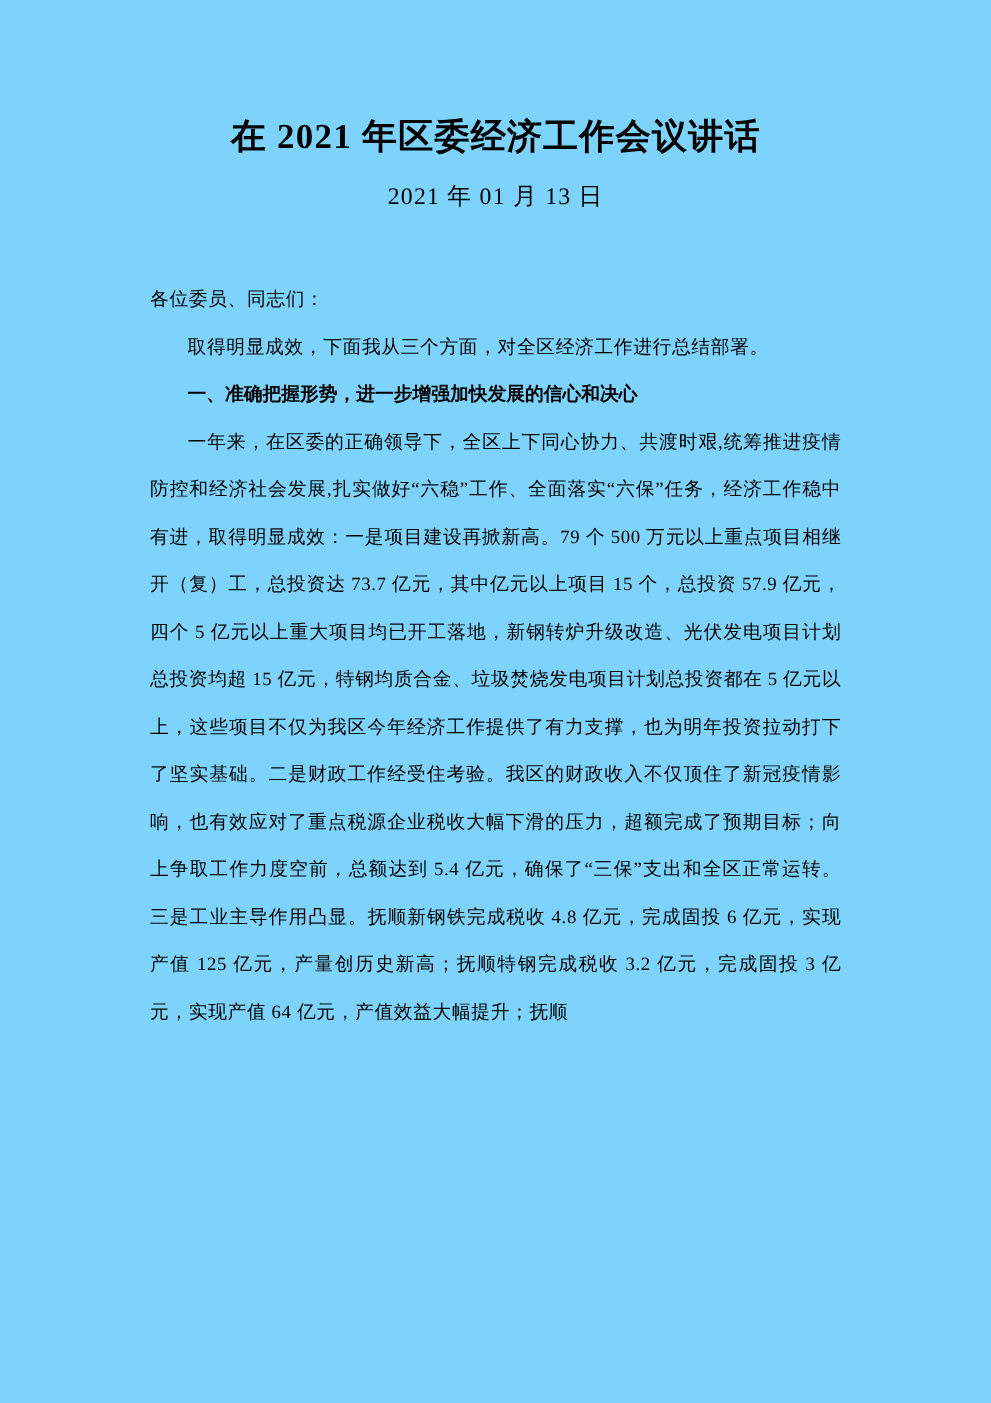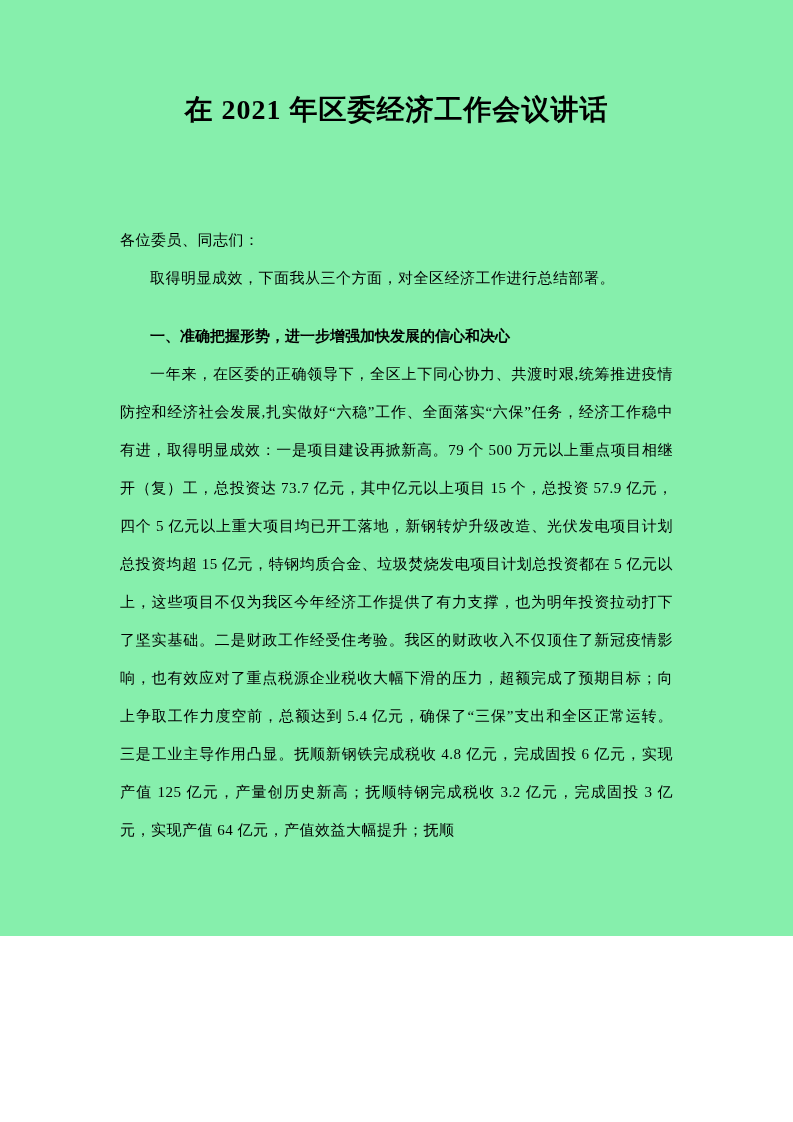--- a/index.html
+++ b/index.html
@@ -3,23 +3,23 @@
 <meta charset="utf-8">
 <style>
   html, body {
     margin: 0;
     padding: 0;
     background: #ffffff;
   }
   .page {
     position: relative;
     width: 793px;
-    height: 936px;
+    height: 1122px;
     margin: 0 auto;
-    background: #86efac;
+    background: #7dd3fc;
     color: #000000;
     overflow: hidden;
   }
   .doc-title {
     position: absolute;
     top: 92px;
     left: 120px;
     width: 553px;
     text-align: center;
     font-family: "Liberation Serif", "DejaVu Serif", serif;
@@ -56,28 +56,28 @@
     padding: 0;
   }
   .doc-body p.indent {
     text-indent: 2em;
   }
   .doc-body p.heading {
     text-indent: 2em;
     font-family: "Liberation Sans", "DejaVu Sans", sans-serif;
     font-weight: bold;
     letter-spacing: 0px;
-    margin-top: 20px;
   }
 </style>
 </head>
 <body>
 
 <div class="page">
   <h1 class="doc-title">在 2021 年区委经济工作会议讲话</h1>
+  <div class="doc-date">2021 年 01 月 13 日</div>
   <div class="doc-body">
     <p class="salutation">各位委员、同志们：</p>
     <div id="paragraph-container">
         <p class="indent">取得明显成效，下面我从三个方面，对全区经济工作进行总结部署。</p>
         <p class="heading">一、准确把握形势，进一步增强加快发展的信心和决心</p>
         <p class="indent">一年来，在区委的正确领导下，全区上下同心协力、共渡时艰,统筹推进疫情防控和经济社会发展,扎实做好“六稳”工作、全面落实“六保”任务，经济工作稳中有进，取得明显成效：一是项目建设再掀新高。79 个 500 万元以上重点项目相继开（复）工，总投资达 73.7 亿元，其中亿元以上项目 15 个，总投资 57.9 亿元，四个 5 亿元以上重大项目均已开工落地，新钢转炉升级改造、光伏发电项目计划总投资均超 15 亿元，特钢均质合金、垃圾焚烧发电项目计划总投资都在 5 亿元以上，这些项目不仅为我区今年经济工作提供了有力支撑，也为明年投资拉动打下了坚实基础。二是财政工作经受住考验。我区的财政收入不仅顶住了新冠疫情影响，也有效应对了重点税源企业税收大幅下滑的压力，超额完成了预期目标；向上争取工作力度空前，总额达到 5.4 亿元，确保了“三保”支出和全区正常运转。三是工业主导作用凸显。抚顺新钢铁完成税收 4.8 亿元，完成固投 6 亿元，实现产值 125 亿元，产量创历史新高；抚顺特钢完成税收 3.2 亿元，完成固投 3 亿元，实现产值 64 亿元，产值效益大幅提升；抚顺</p>
       </div>
   </div>
 </div>
 

